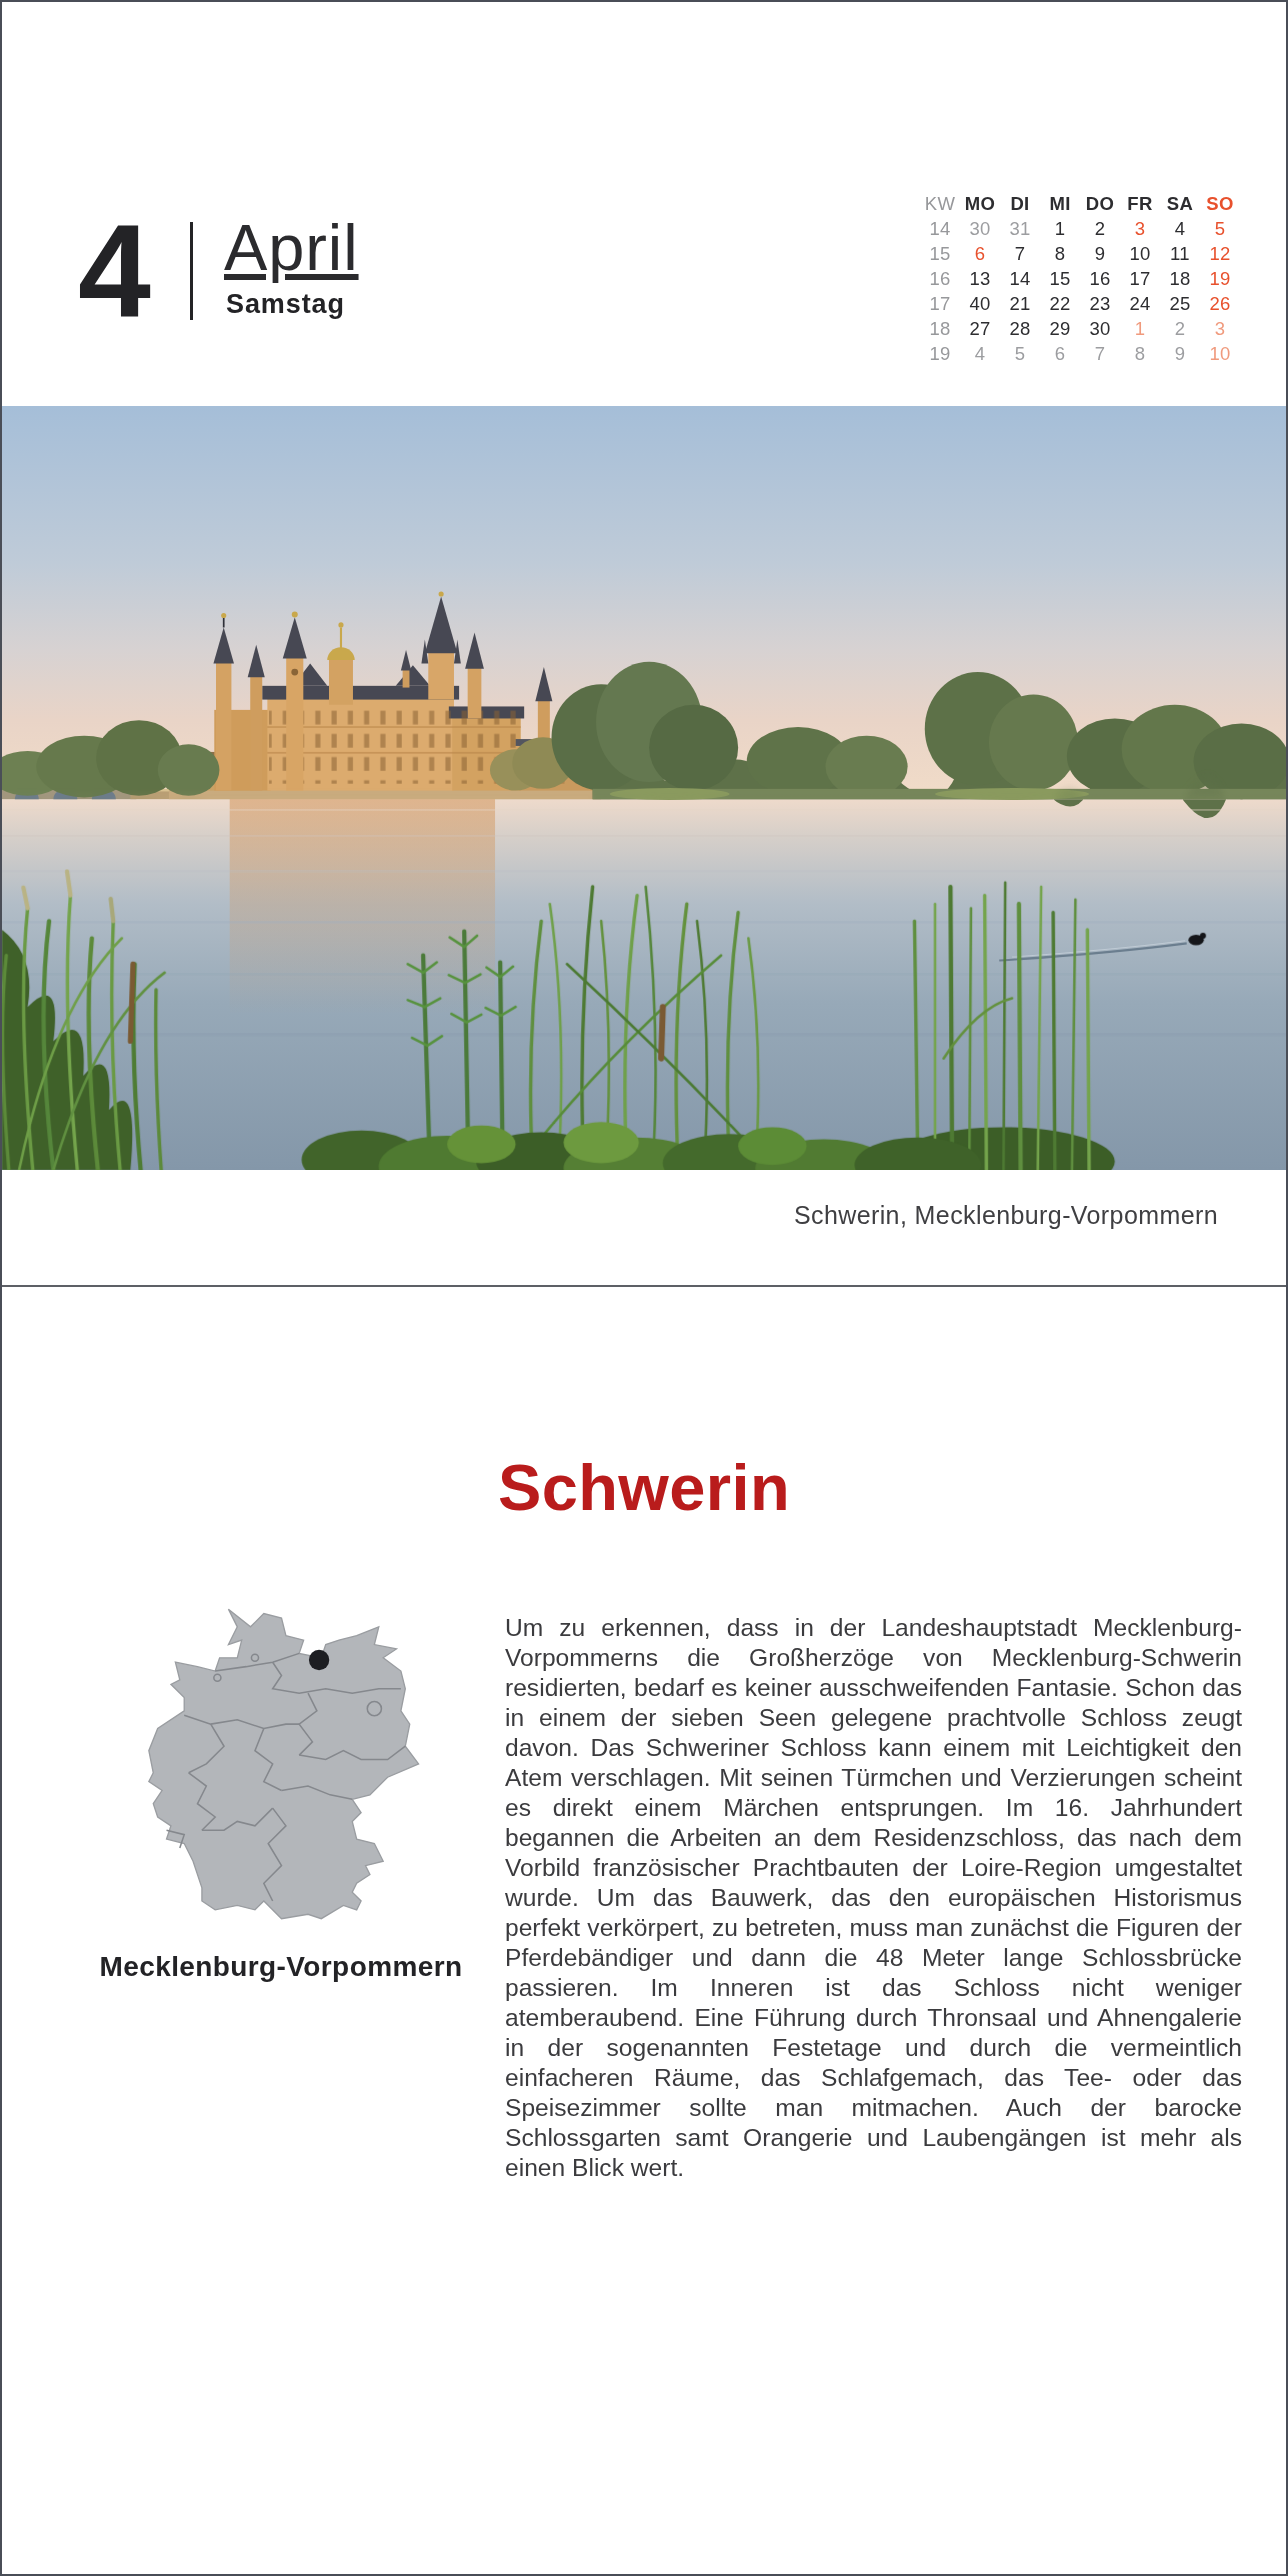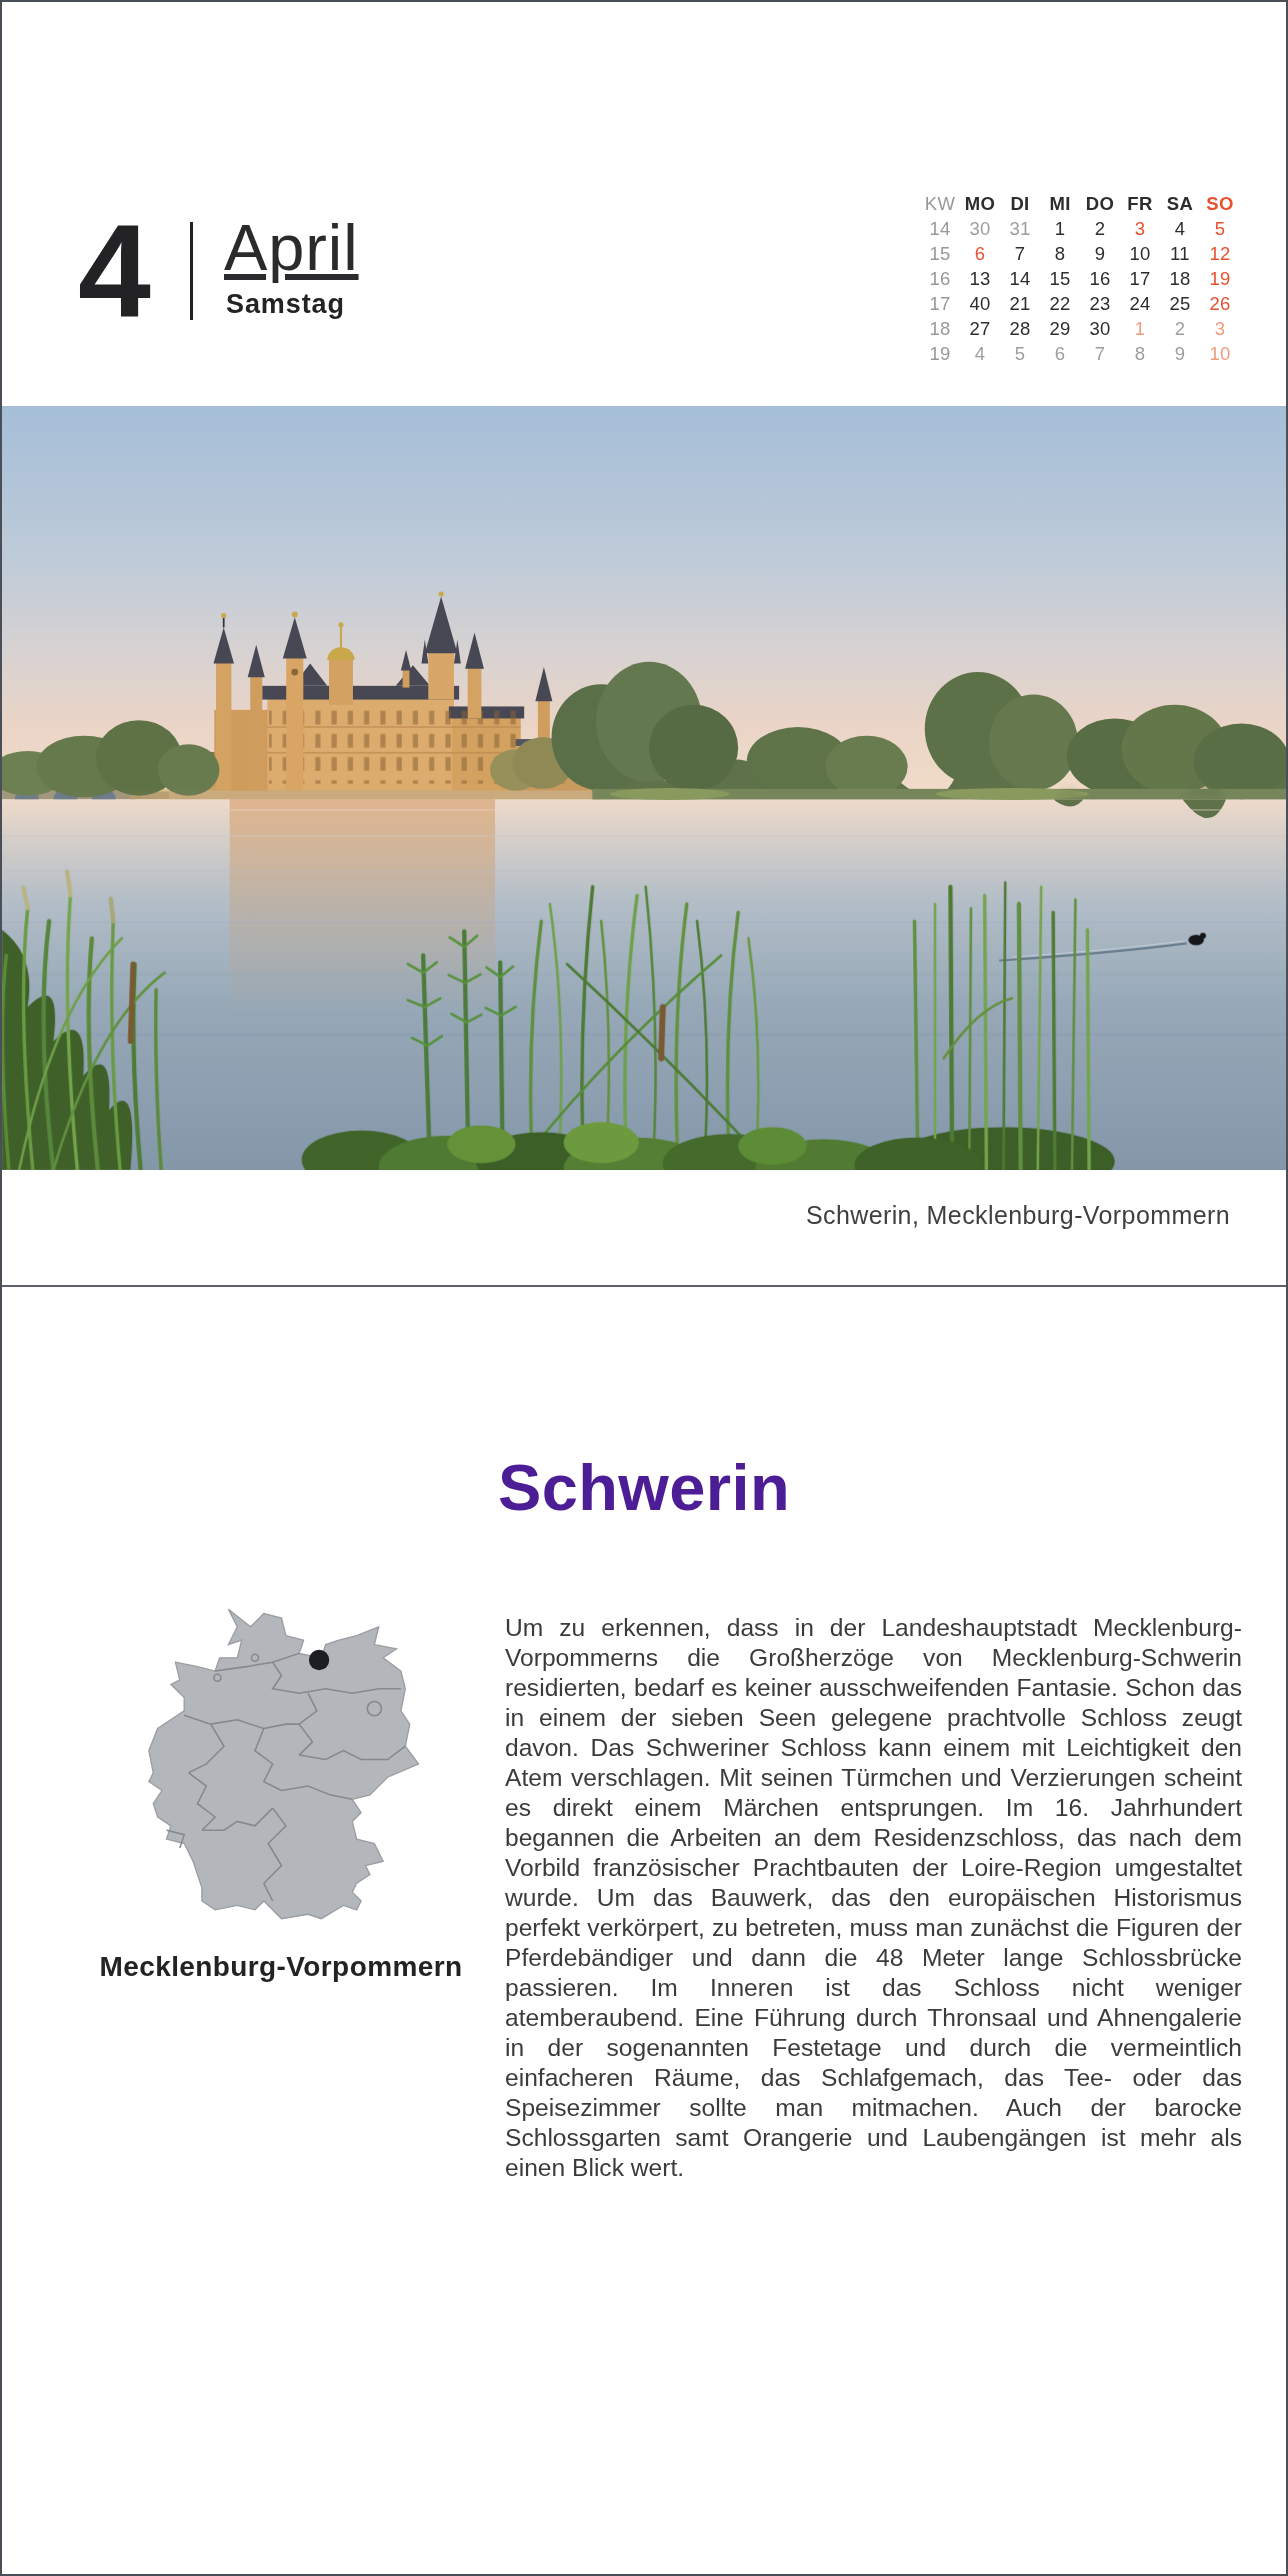--- a/index.html
+++ b/index.html
@@ -43,30 +43,30 @@
   .mini-cal [data-c="n"]{color:#2d2d30;}
   .mini-cal [data-c="m"]{color:#9c9da0;}
   .mini-cal [data-c="a"]{color:#e8512d;}
   .mini-cal [data-c="am"]{color:#f09a7d;}
   
   .photo{
     position:absolute;left:0;right:0;top:404px;height:764px;overflow:hidden;
   }
   .photo svg{display:block;width:100%;height:100%;}
   .caption{
-    position:absolute;right:56px;top:1199px;
+    position:absolute;right:68px;top:1199px;
     font-size:25px;font-weight:400;letter-spacing:0.4px;color:#3f3f42;
   }
   .rule{
     position:absolute;left:0;right:0;top:1283px;height:1.7px;background:#5d6066;
   }
   
   .article-title{
     position:absolute;left:0;width:100%;top:1453px;text-align:center;
-    font-size:65px;line-height:1;font-weight:700;letter-spacing:0.4px;color:#4c1d95;
+    font-size:65px;line-height:1;font-weight:700;letter-spacing:0.4px;color:#b91c1c;
   }
   .map-block{position:absolute;left:77px;top:1583px;width:404px;text-align:center;}
   .map-block svg{display:block;margin:0 auto;}
   .map-label{
     margin-top:17px;font-size:28px;font-weight:700;letter-spacing:0.4px;color:#232326;
   }
   .body-text{
     position:absolute;left:503px;top:1611px;width:737px;
     font-size:24.6px;line-height:30px;text-align:justify;color:#3b3b3e;
   }

